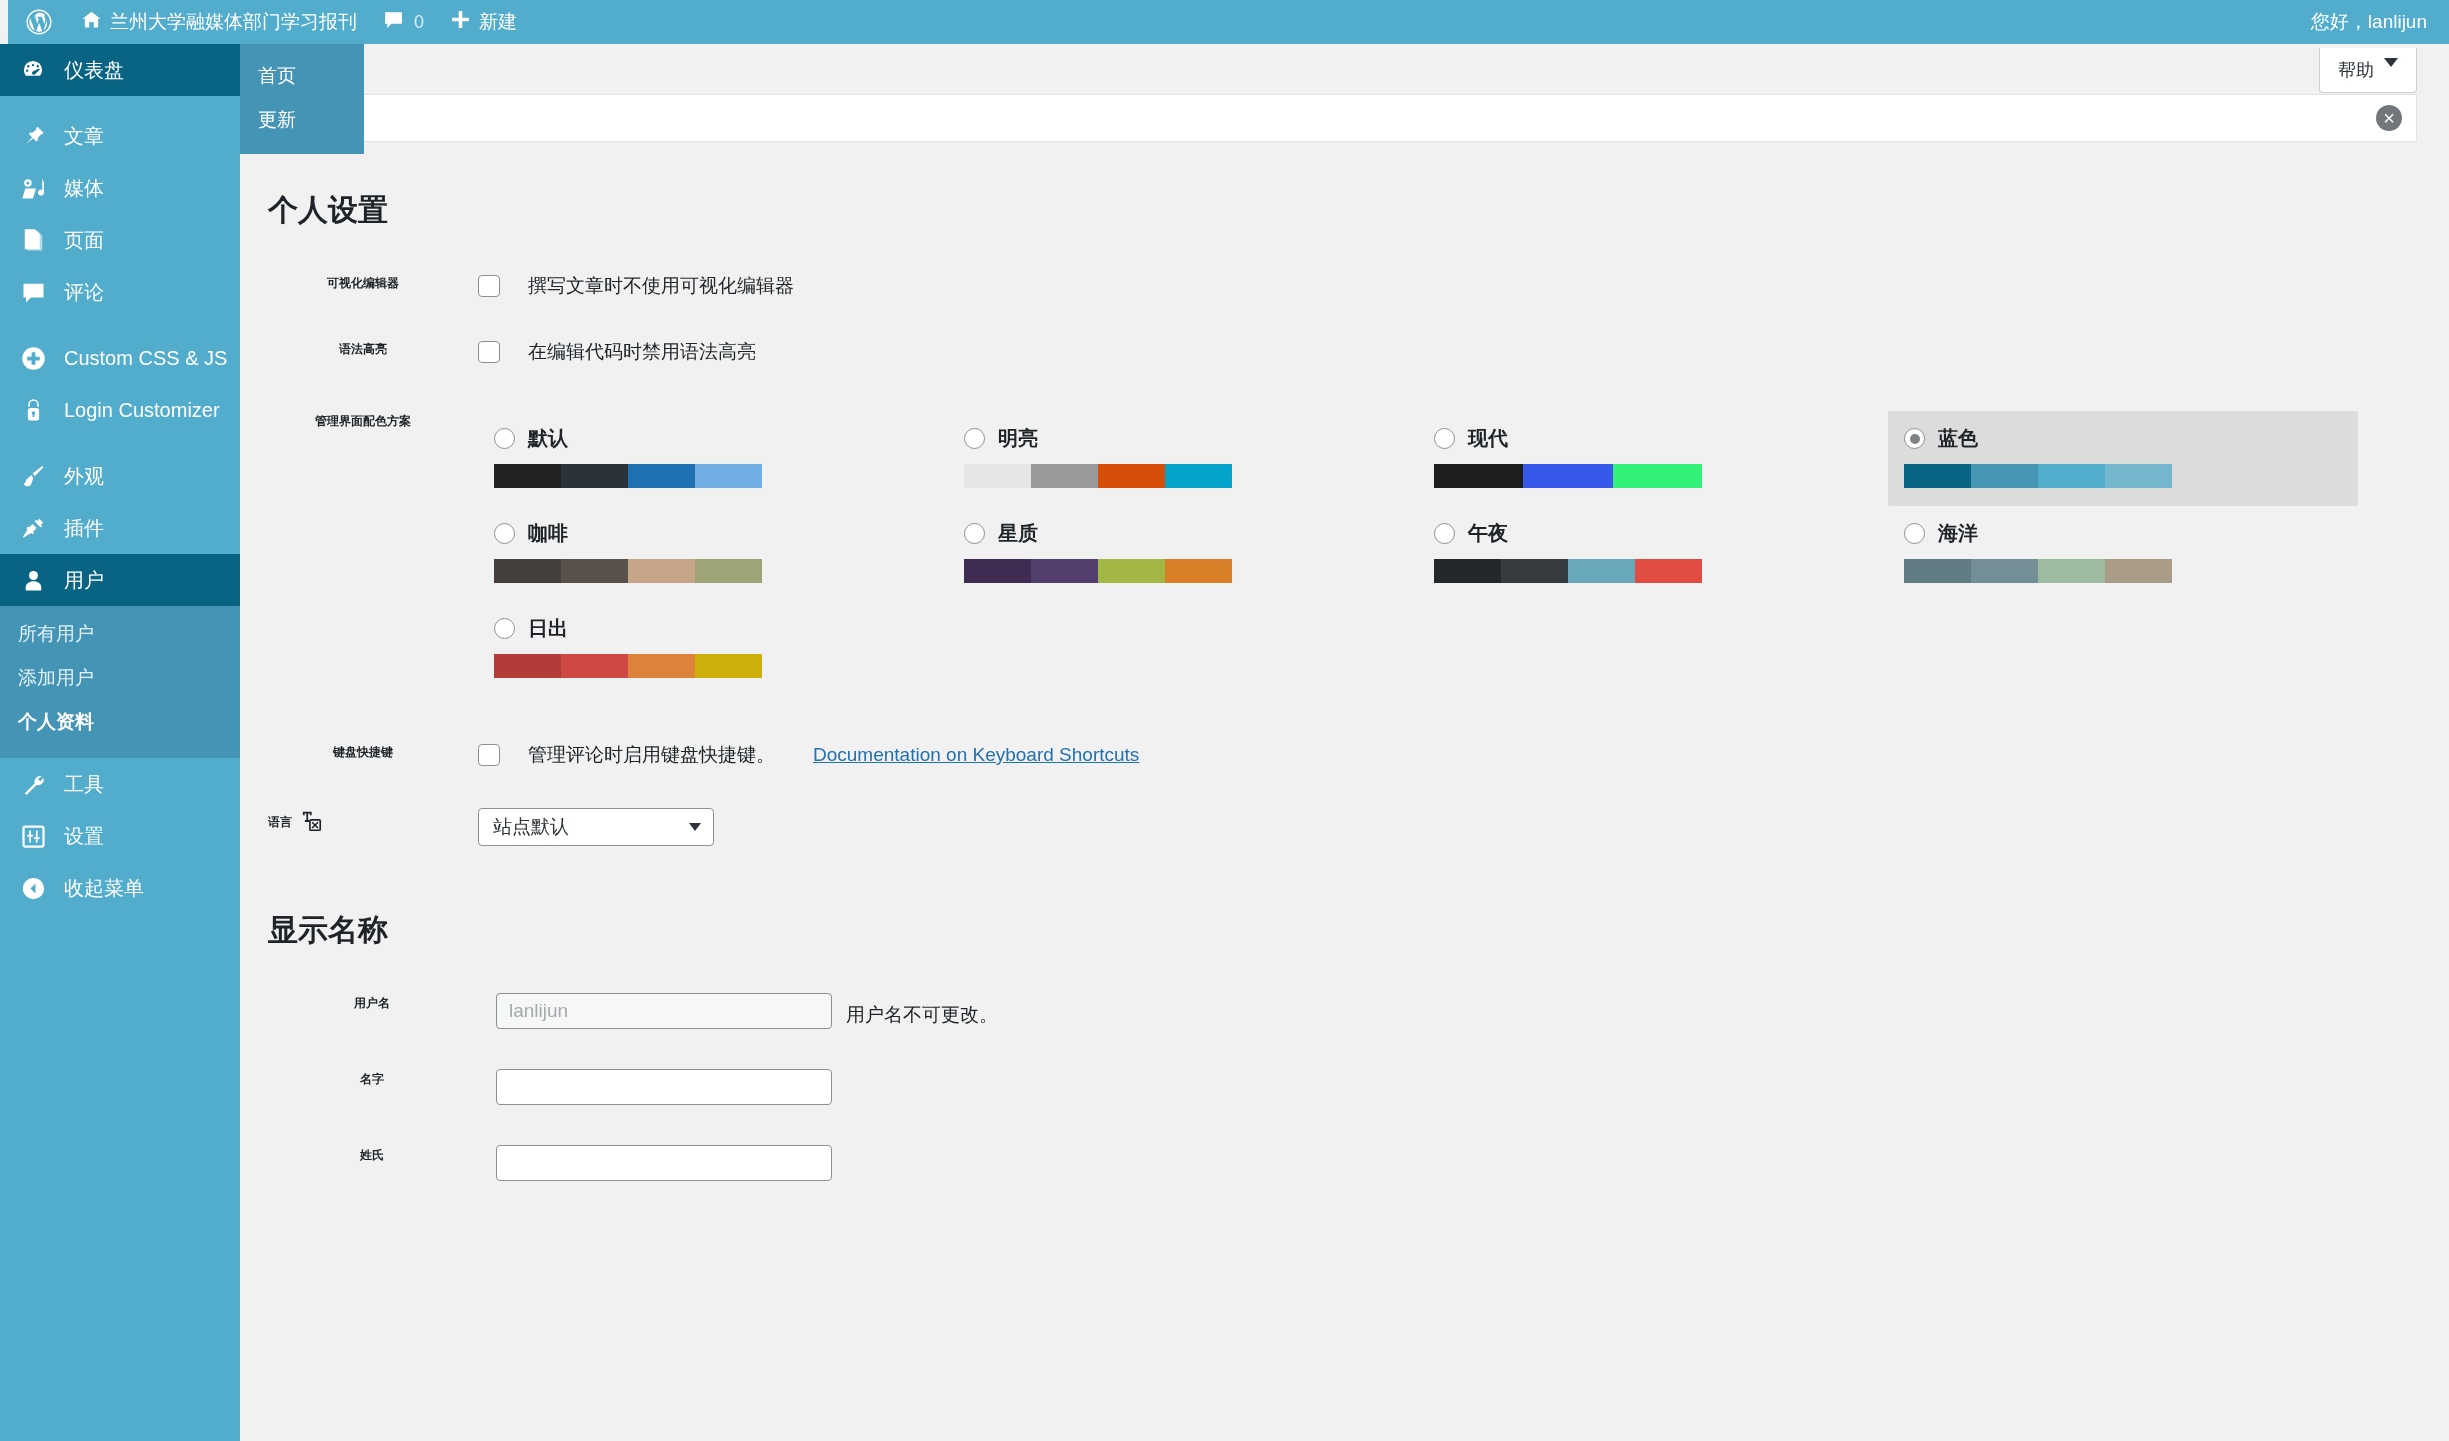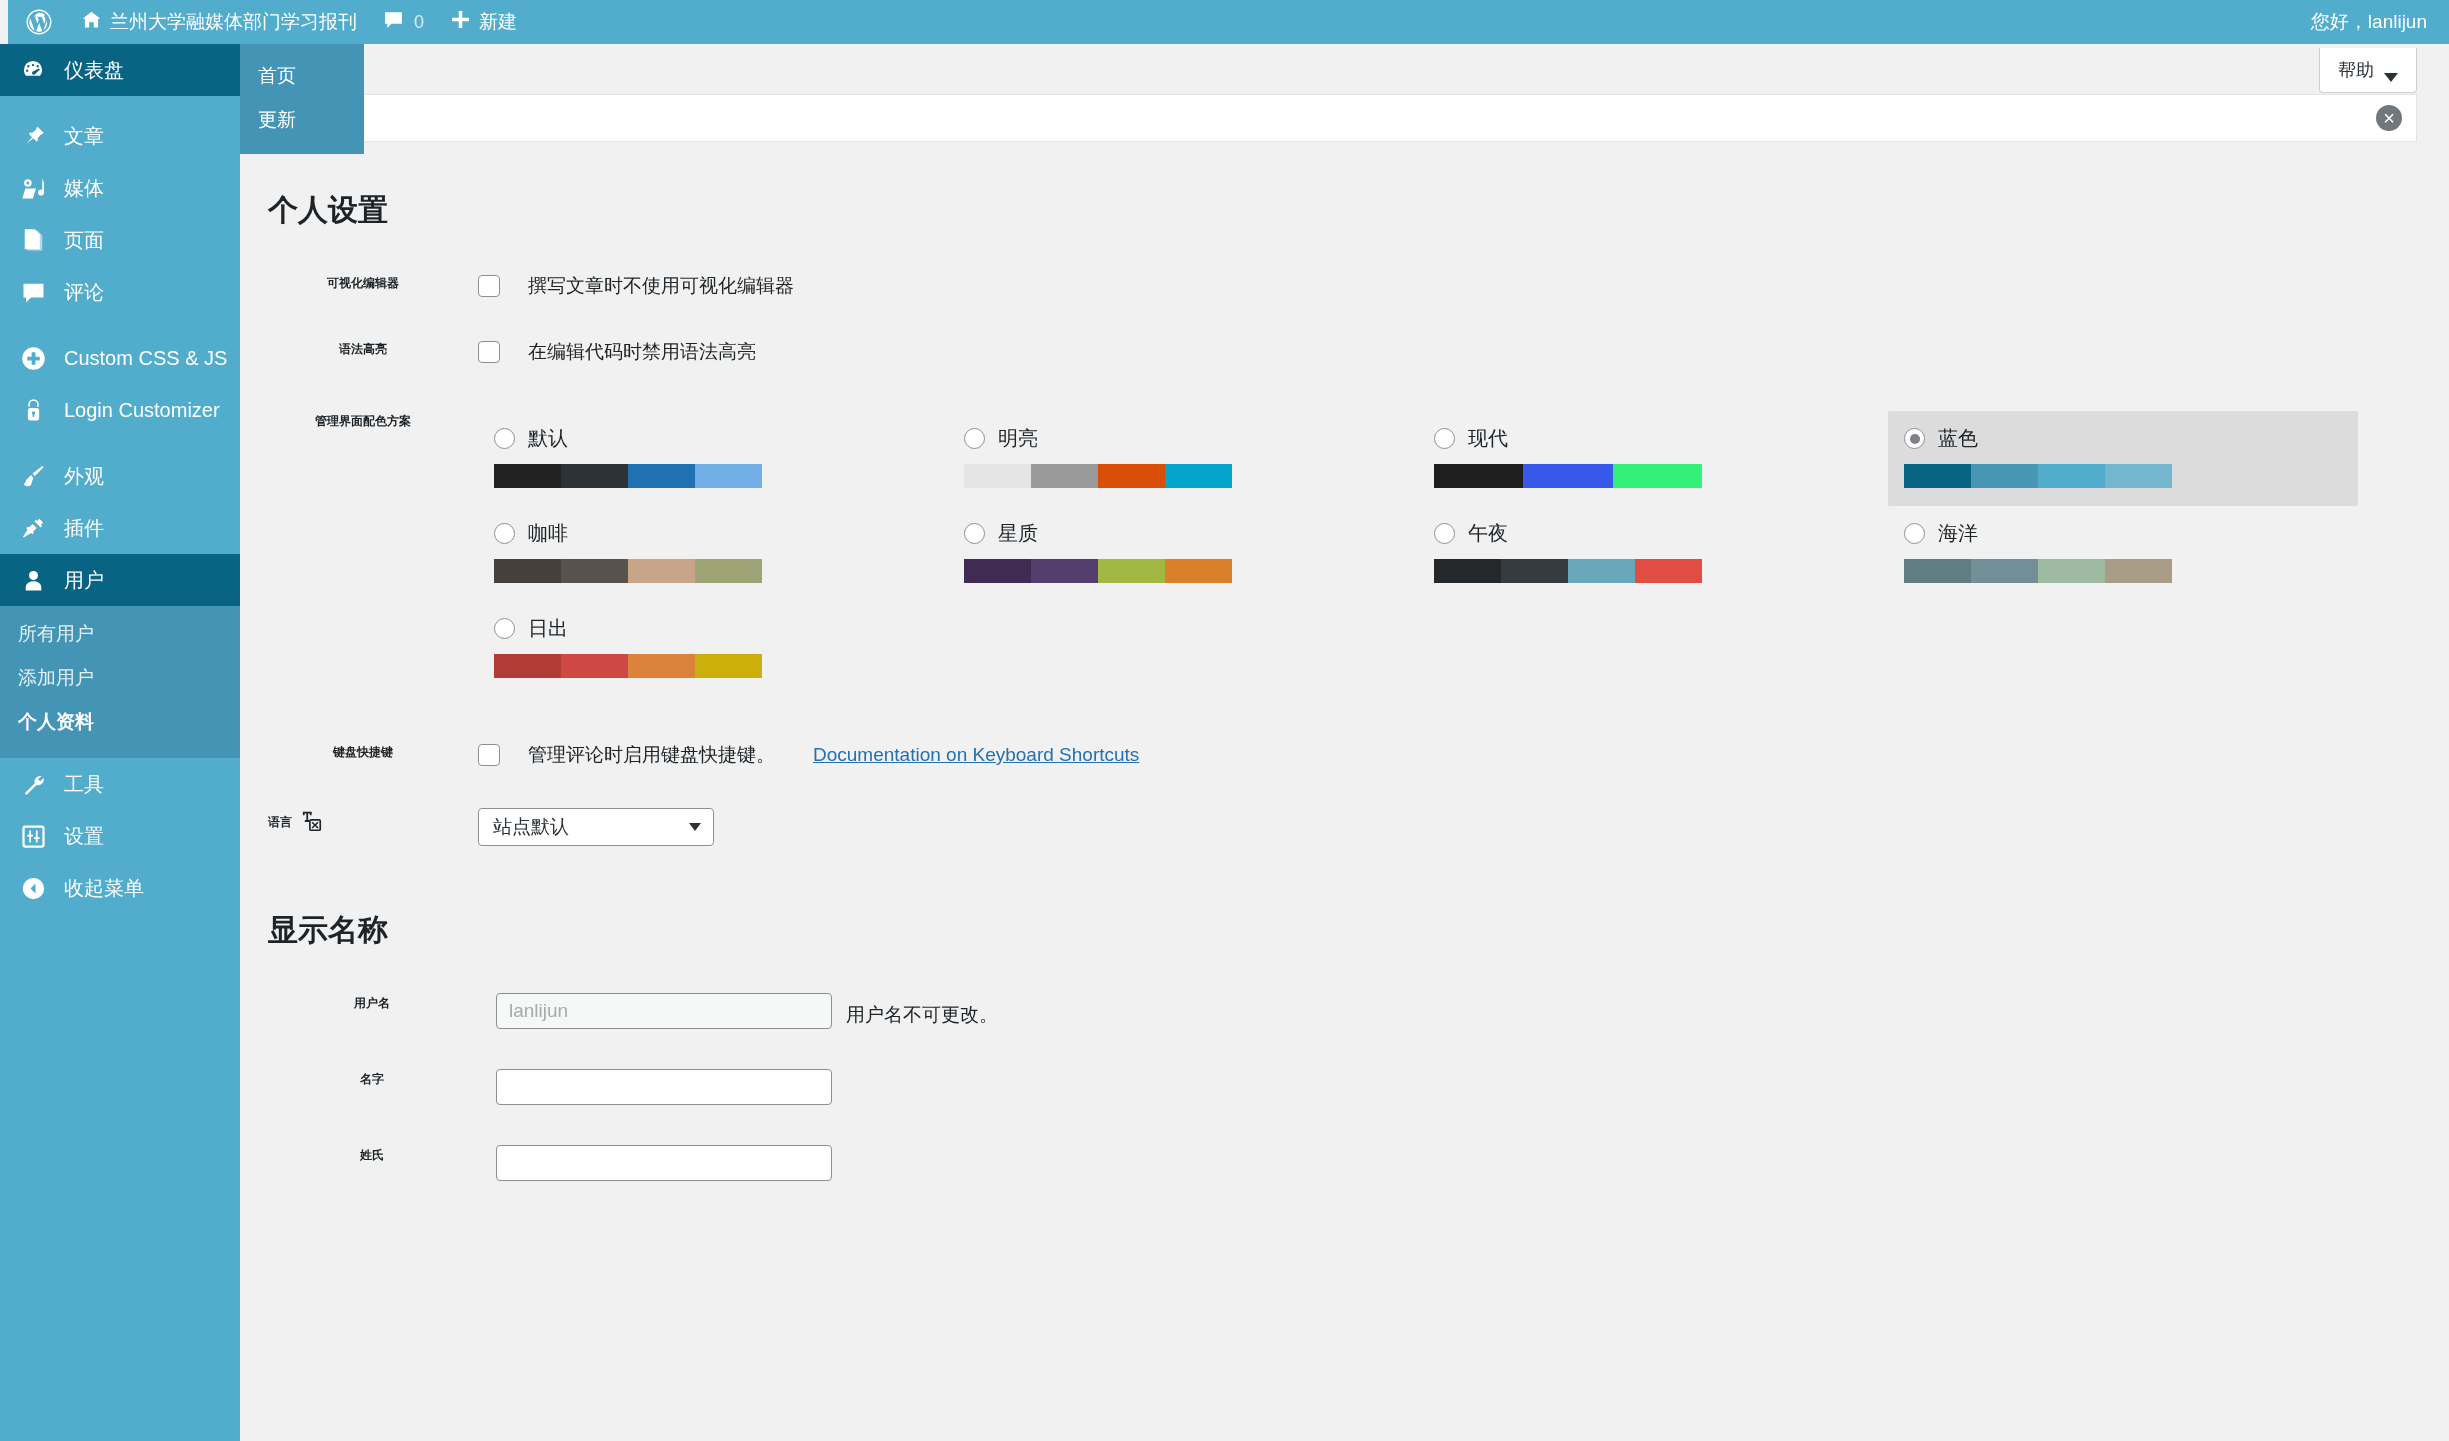--- a/index.html
+++ b/index.html
@@ -66,21 +66,21 @@
     width: 2209px; height: 1397px; background: #f1f1f1;
   }
   #screen-meta-bar {
     height: 50px; background: #f1f1f1; position: relative;
   }
   #help-tab {
     position: absolute; right: 32px; top: 4px;
     background: #fff; border: 1px solid #ccd0d4; border-top: none;
     border-radius: 0 0 4px 4px;
     padding: 10px 18px; font-size: 18px; color: #2c3338;
-    display: flex; align-items: flex-end; gap: 10px; cursor: pointer;
+    display: flex; align-items: flex-start; gap: 10px; cursor: pointer;
   }
   .caret-down {
     width: 0; height: 0; border-left: 7px solid transparent;
     border-right: 7px solid transparent; border-top: 9px solid #2c3338;
   }
 
   #notice {
     margin: 0 32px 0 28px; background: #fff;
     border-left: 6px solid #46b450; border-top: 1px solid #e2e4e7;
     border-right: 1px solid #e2e4e7; border-bottom: 1px solid #e2e4e7;
@@ -127,21 +127,21 @@
     border-width: 0 2.5px 2.5px 0; transform: rotate(42deg);
   }
   a.doclink { color: #2271b1; text-decoration: underline; margin-left: 10px; }
 
   
   .scheme-grid {
     display: grid; grid-template-columns: repeat(4, 1fr);
     width: 1880px; row-gap: 0;
   }
   .scheme {
-    padding: 14px 16px 18px 16px; border-radius: 2px;
+    padding: 14px 16px 18px 16px; border-radius: 2px; font-weight: bold;
   }
   .scheme.selected { background: #dcdcdc; }
   .scheme-label { display: flex; align-items: center; gap: 13px; margin-bottom: 12px; }
   .radio {
     width: 21px; height: 21px; border-radius: 50%;
     border: 1px solid #8c8f94; background: #fff; flex: 0 0 auto;
     position: relative;
   }
   .radio.on::after {
     content: ""; position: absolute; left: 4.5px; top: 4.5px;

